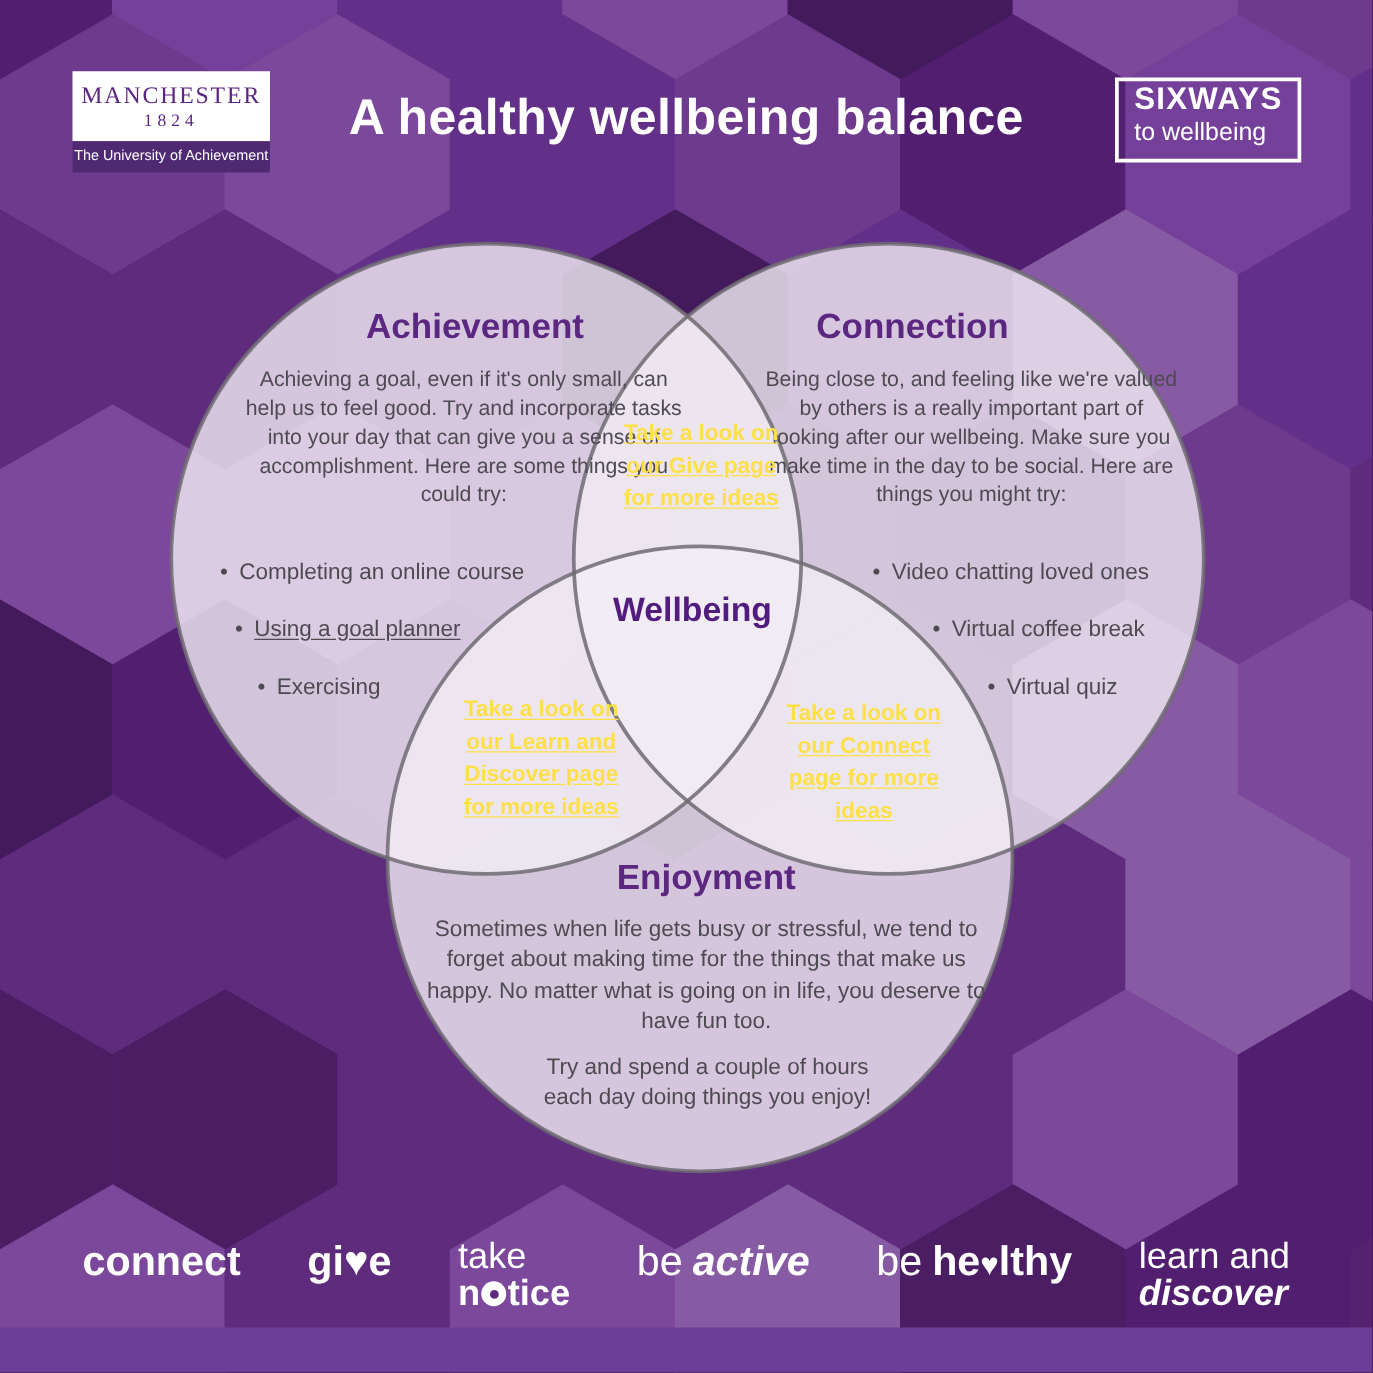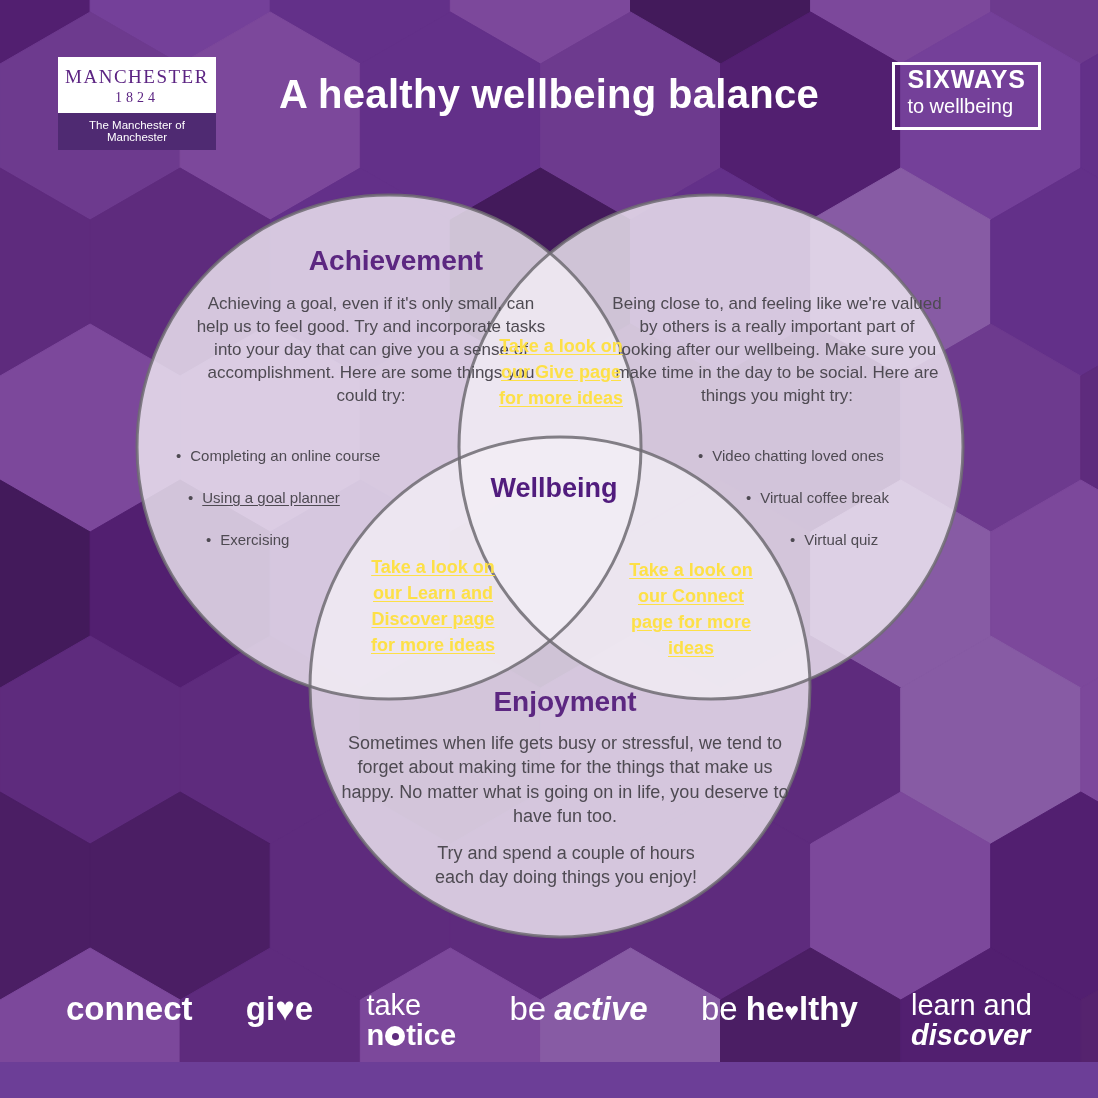--- a/index.html
+++ b/index.html
@@ -24,21 +24,21 @@
   .sw2 { font-size:20px; margin-top:1px; }
 
   
   .venn-svg { position:absolute; left:0; top:0; width:1098px; height:1098px; }
   .vfill { fill:#f2eef5; fill-opacity:.8; }
   .vstroke { fill:none; stroke:#6f6b72; stroke-width:3; stroke-opacity:.85; }
 
   .tb { position:absolute; }
   .circle-title { font-size:28px; font-weight:bold; color:#5c2781; text-align:center; }
   .body-text { color:#4e4a52; font-size:17px; line-height:1.36; text-align:center; }
-  .bullets { list-style:none; position:absolute; color:#4e4a52; font-size:15px; }
+  .bullets { list-style:none; position:absolute; color:#4e4a52; font-size:18px; }
   .bullets li { margin-bottom:25px; white-space:nowrap; }
   .bullets li::before { content:"•"; margin-right:9px; }
   .underline { text-decoration:underline; text-underline-offset:2px; }
   .overlap-link { font-size:18px; font-weight:bold; color:#fde047; text-align:center; line-height:1.45;
                   text-decoration:underline; text-underline-offset:2px; }
   .wellbeing { font-size:27px; font-weight:bold; color:#511c7d; text-align:center; }
   .enj-body { font-size:18px; }
 
   
   .footer { position:absolute; left:0; right:0; top:990px; height:74px; display:flex; align-items:flex-start;
@@ -142,47 +142,48 @@
       <polygon points="1080.8,1104.0 1170.9,1156.0 1170.9,1260.0 1080.8,1312.0 990.7,1260.0 990.7,1156.0" fill="#6d3a8e" stroke="#6d3a8e" stroke-width="1"></polygon>
       <polygon points="1260.9,1104.0 1351.0,1156.0 1351.0,1260.0 1260.9,1312.0 1170.9,1260.0 1170.9,1156.0" fill="#431a5b" stroke="#431a5b" stroke-width="1"></polygon>
     </svg>
   <div class="bottom-band"></div>
 
   <div class="uom-logo">
     <div class="uom-top">
       <div class="uom-name">MANCHESTER</div>
       <div class="uom-year">1824</div>
     </div>
-    <div class="uom-band">The Manchester of Manchester</div>
+    <div class="uom-band">The University of Achievement</div>
   </div>
 
   <h1 class="title">A healthy wellbeing balance</h1>
 
   <div class="sixways">
     <div class="sw1">SIXWAYS</div>
     <div class="sw2">to wellbeing</div>
   </div>
 
   <svg class="venn-svg" viewBox="0 0 1098 1098">
     <circle class="vfill" cx="389" cy="447" r="252"></circle>
     <circle class="vfill" cx="711" cy="447" r="252"></circle>
     <circle class="vfill" cx="560" cy="687" r="250"></circle>
     <circle class="vstroke" cx="389" cy="447" r="252"></circle>
     <circle class="vstroke" cx="711" cy="447" r="252"></circle>
     <circle class="vstroke" cx="560" cy="687" r="250"></circle>
   </svg>
 
-  <div class="tb circle-title" style="left:186px; top:245px; width:420px;">Achievement</div>
+  <div class="tb circle-title" style="left:170px; top:245px; width:420px;">Achievement</div>
   <div class="tb body-text" style="left:196px; top:292px; width:350px;">Achieving a goal, even if it's only small, can help us to feel good. Try and incorporate tasks into your day that can give you a sense of accomplishment. Here are some things you could try:</div>
   <ul class="bullets" style="left:176px; top:447px;">
     <li><span>Completing an online course</span></li>
     <li style="margin-left:12px;"><span class="underline">Using a goal planner</span></li>
     <li style="margin-left:30px;"><span>Exercising</span></li>
   </ul>
 
+  <div class="tb circle-title" style="left:530px; top:245px; width:400px;">Connection</div>
   <div class="tb body-text" style="left:612px; top:292px; width:330px;">Being close to, and feeling like we're valued by others is a really important part of looking after our wellbeing. Make sure you make time in the day to be social. Here are things you might try:</div>
   <ul class="bullets" style="left:698px; top:447px;">
     <li><span>Video chatting loved ones</span></li>
     <li style="margin-left:48px;"><span>Virtual coffee break</span></li>
     <li style="margin-left:92px;"><span>Virtual quiz</span></li>
   </ul>
 
   <div class="tb overlap-link" style="left:498px; top:333px; width:126px;">Take a look on our Give page for more ideas</div>
   <div class="tb wellbeing" style="left:449px; top:473px; width:210px;">Wellbeing</div>
   <div class="tb overlap-link" style="left:358px; top:554px; width:150px;">Take a look on our Learn and Discover page for more ideas</div>

